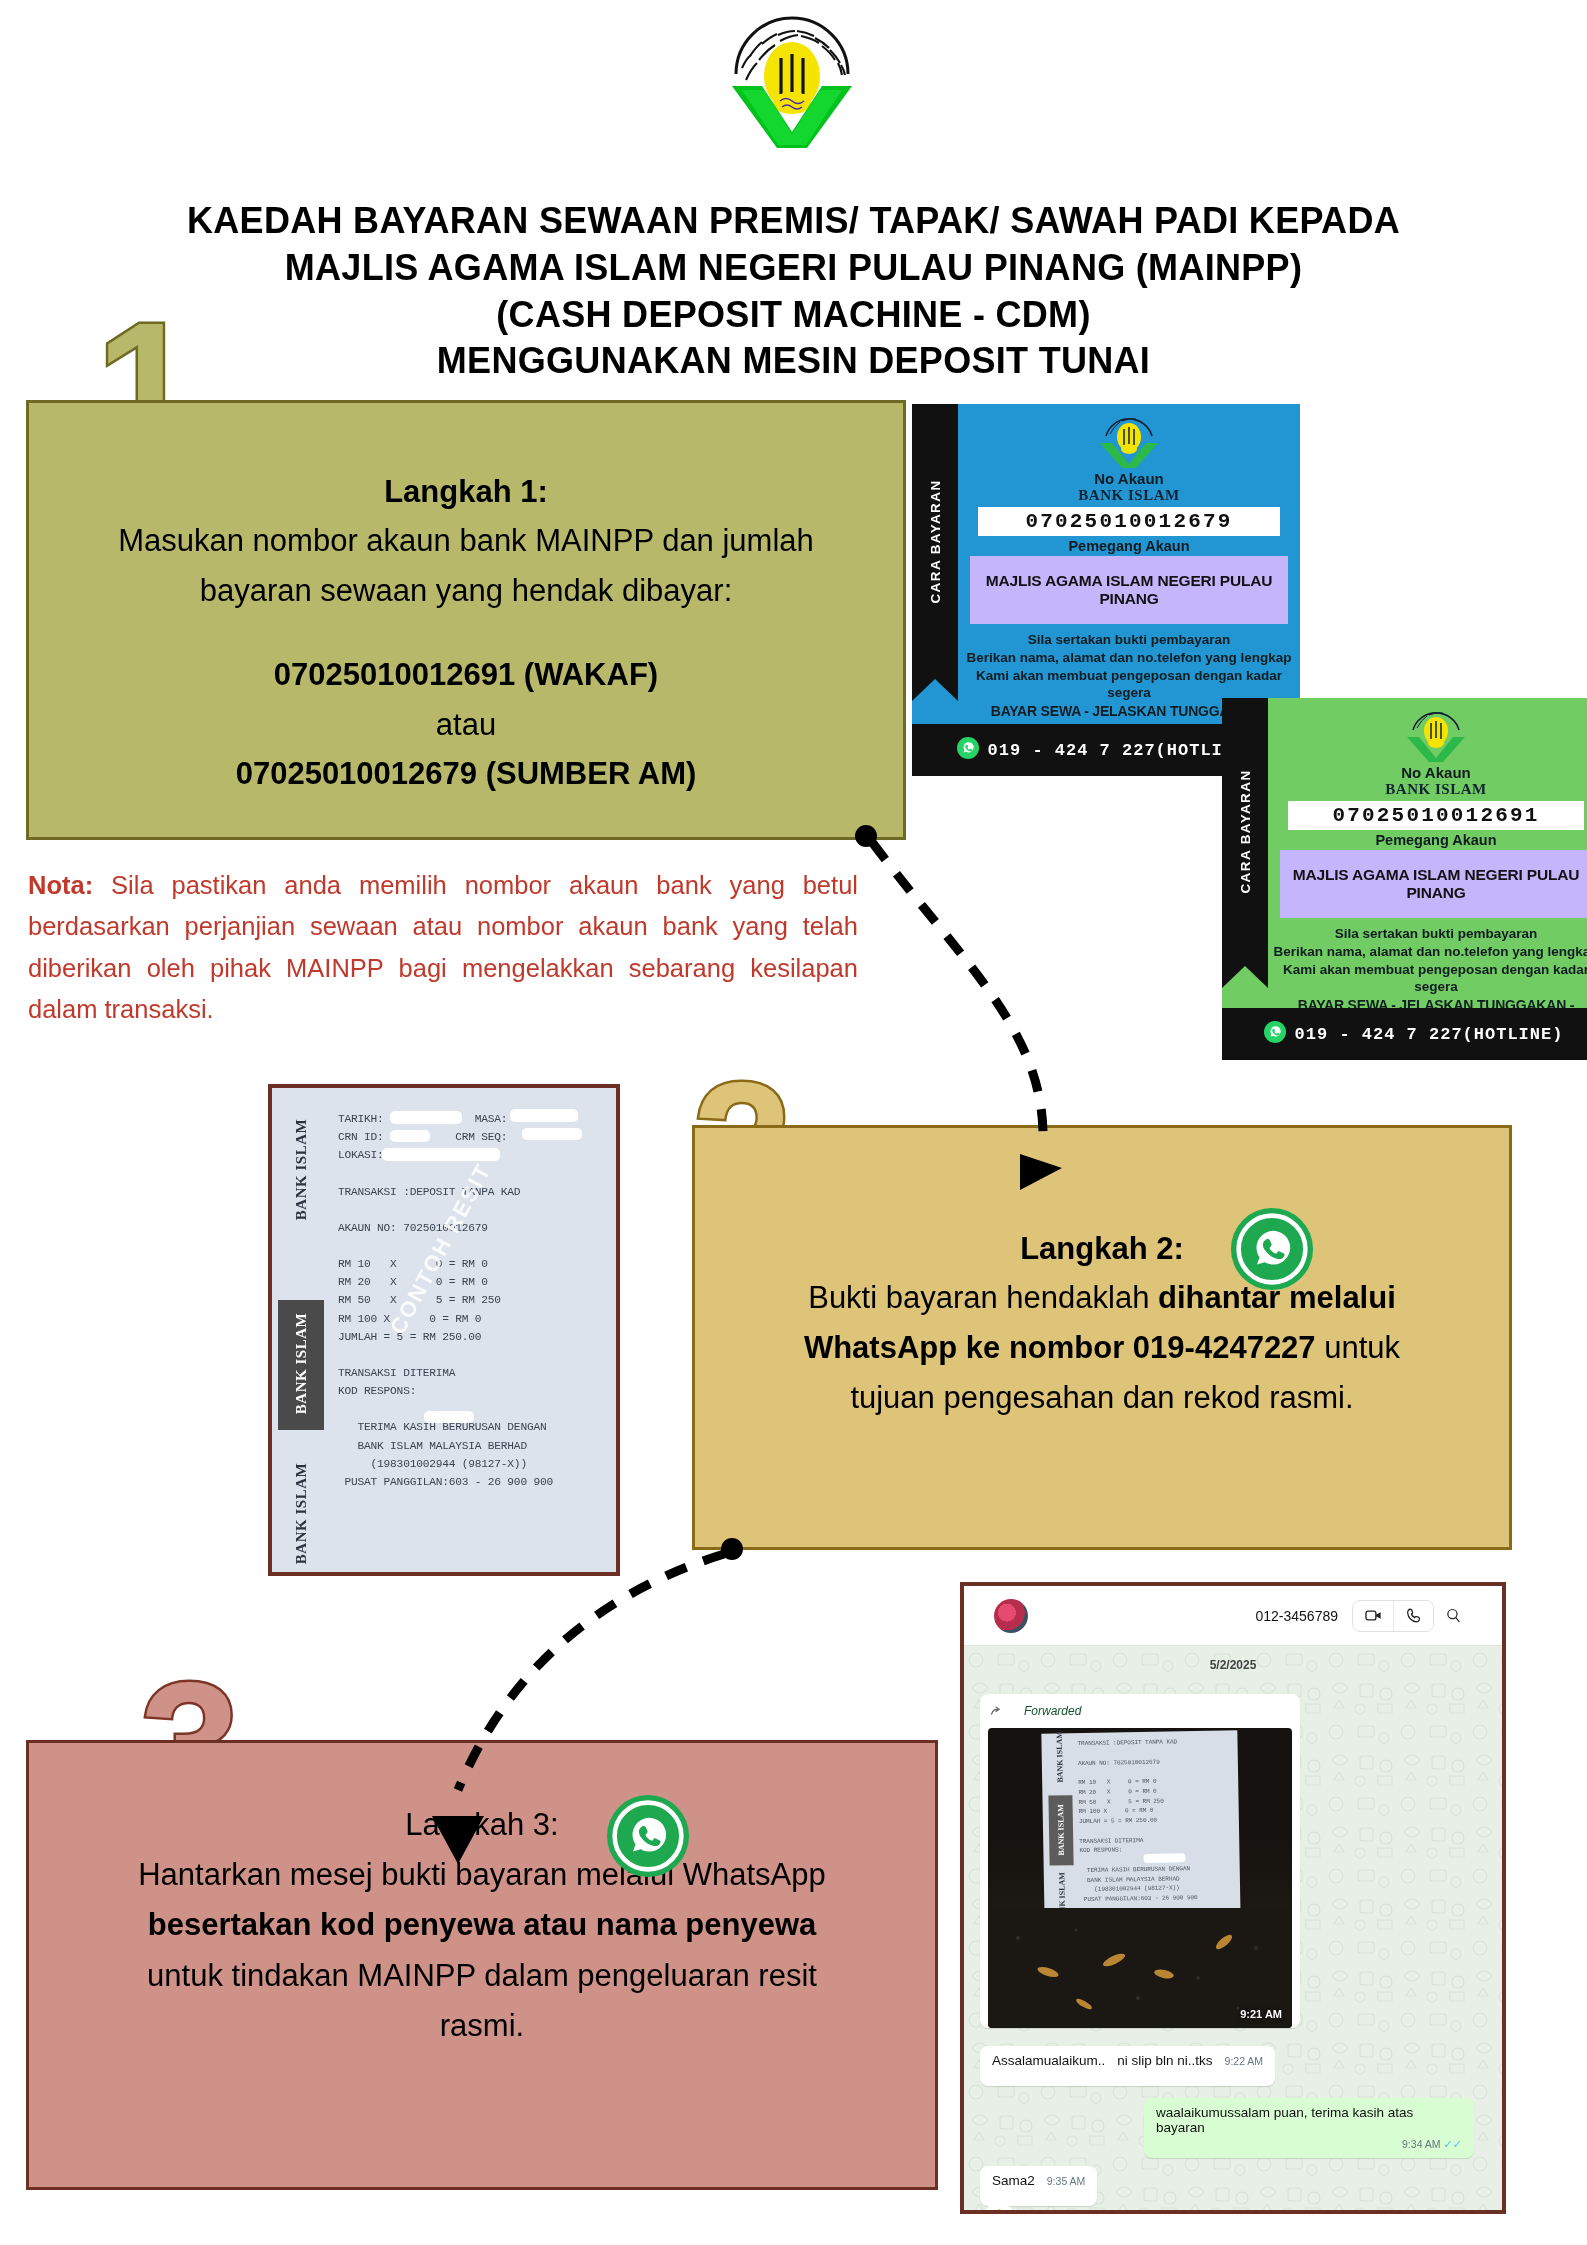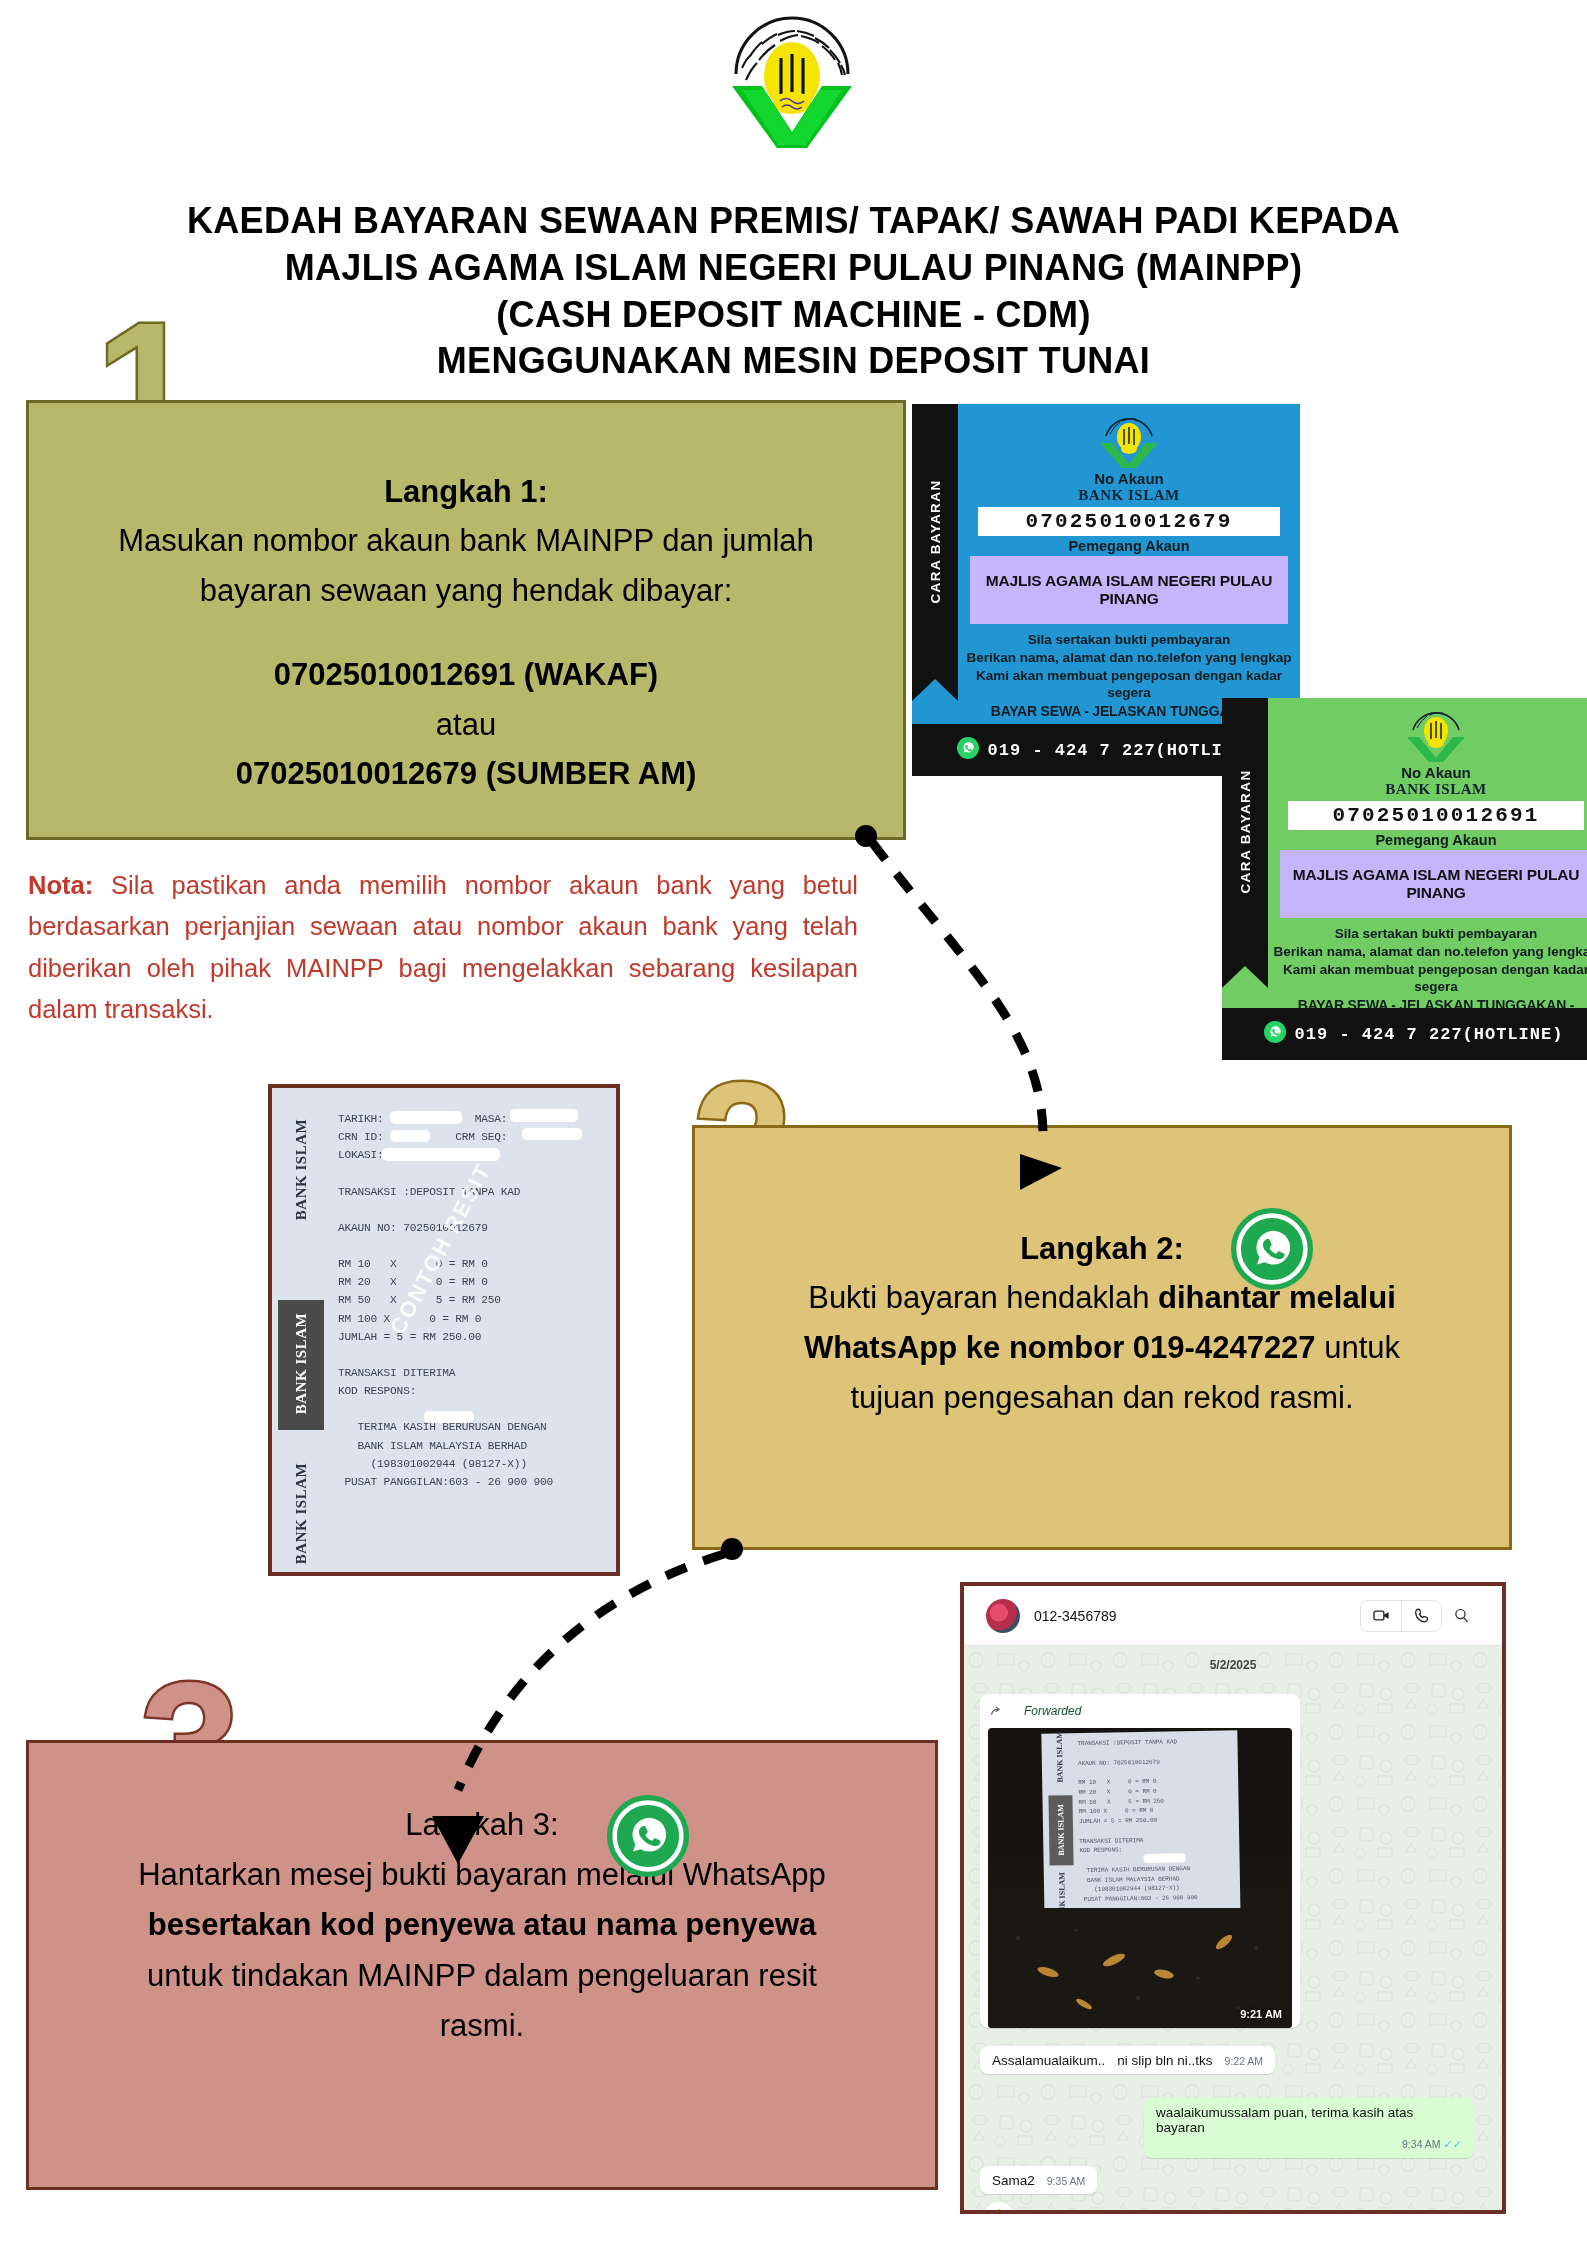--- a/index.html
+++ b/index.html
@@ -145,21 +145,21 @@
     letter-spacing:2px; font-family:"Liberation Sans", sans-serif;
   }
 
   
   .wa-shot {
     position:absolute; left:960px; top:1582px; width:546px; height:632px;
     background:#e8ede8; border:4px solid #6b2f24; overflow:hidden;
   }
   .wa-head {
     height:60px; background:#fff; display:flex; align-items:center;
-    padding:0 22px; gap:14px; border-bottom:1px solid #e3e3e3;
+    padding:0 30px; gap:14px; border-bottom:1px solid #e3e3e3;text-align:right;
   }
   .wa-avatar { width:34px; height:34px; border-radius:50%;
     background:radial-gradient(circle at 38% 40%, #e64a6e 0 30%, #b72d4c 31% 60%, #3d4f63 61% 100%);
     flex:0 0 auto; }
   .wa-name { font-size:14px; color:#111; flex:1; }
   .wa-actions { display:flex; align-items:center; gap:0; }
   .wa-btnbox { display:flex; border:1px solid #e0e0e0; border-radius:8px; overflow:hidden; }
   .wa-btn { width:40px; height:30px; display:flex; align-items:center;
             justify-content:center; background:#fff; }
   .wa-btn + .wa-btn { border-left:1px solid #e8e8e8; }
@@ -195,21 +195,21 @@
   .slip-strip.b { top:62px; height:70px; }
   .slip-strip.c { top:140px; height:50px; background:transparent; }
   .slip-strip.c span { color:#2a3340; }
   .slip-text { position:absolute; left:36px; top:6px; right:4px;
     font-family:"Liberation Mono", monospace; font-size:6.1px; line-height:1.6;
     color:#4d5560; white-space:pre; letter-spacing:-0.1px; }
   .photo-time { position:absolute; right:10px; bottom:8px; color:#fff;
                 font-size:11px; font-weight:bold;
                 text-shadow:0 0 4px rgba(0,0,0,.8); }
   .bub-in {
-    position:absolute; background:#fff; border-radius:8px; padding:7px 12px 6px 12px;
+    position:absolute; background:#fff; border-radius:8px; padding:7px 12px 18px 12px;
     box-shadow:0 1px 1px rgba(0,0,0,.12); font-size:13.5px; color:#111;
     display:flex; align-items:baseline; gap:12px;
   }
   .bub-out {
     position:absolute; background:#d9fdd3; border-radius:8px; padding:7px 12px;
     box-shadow:0 1px 1px rgba(0,0,0,.12); font-size:13.5px; color:#111;
   }
   .bub-time { font-size:10.5px; color:#667781; white-space:nowrap; }
   .bub-out .bub-time { display:block; text-align:right; margin-top:3px; }
   .ticks { color:#53bdeb; font-size:11px; margin-left:3px; }

